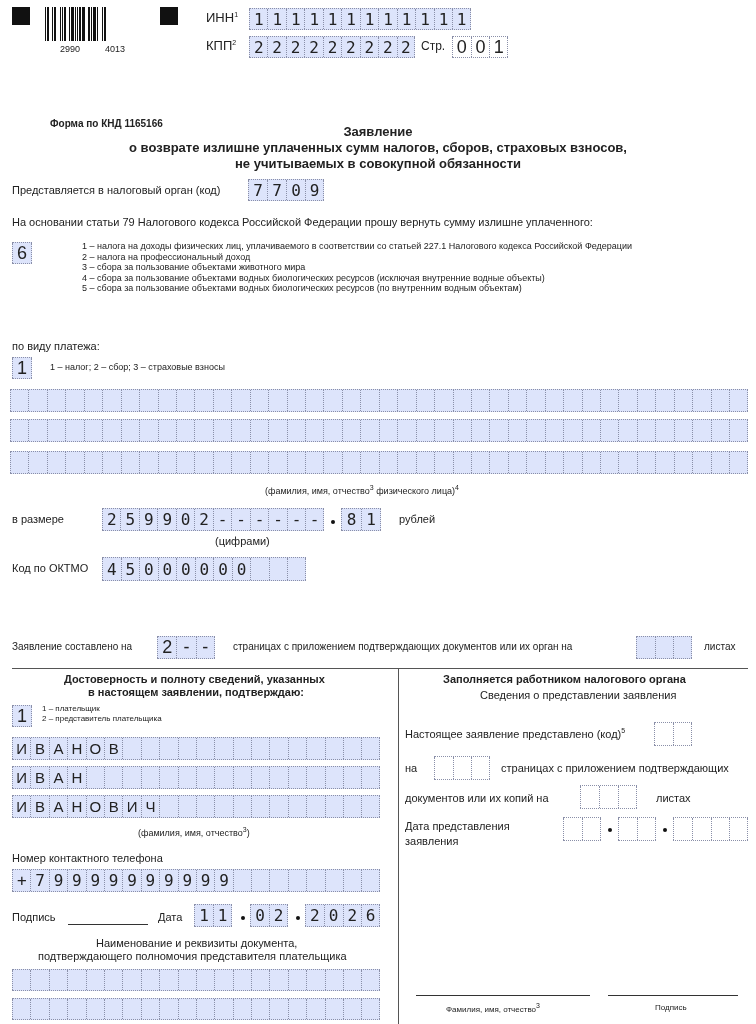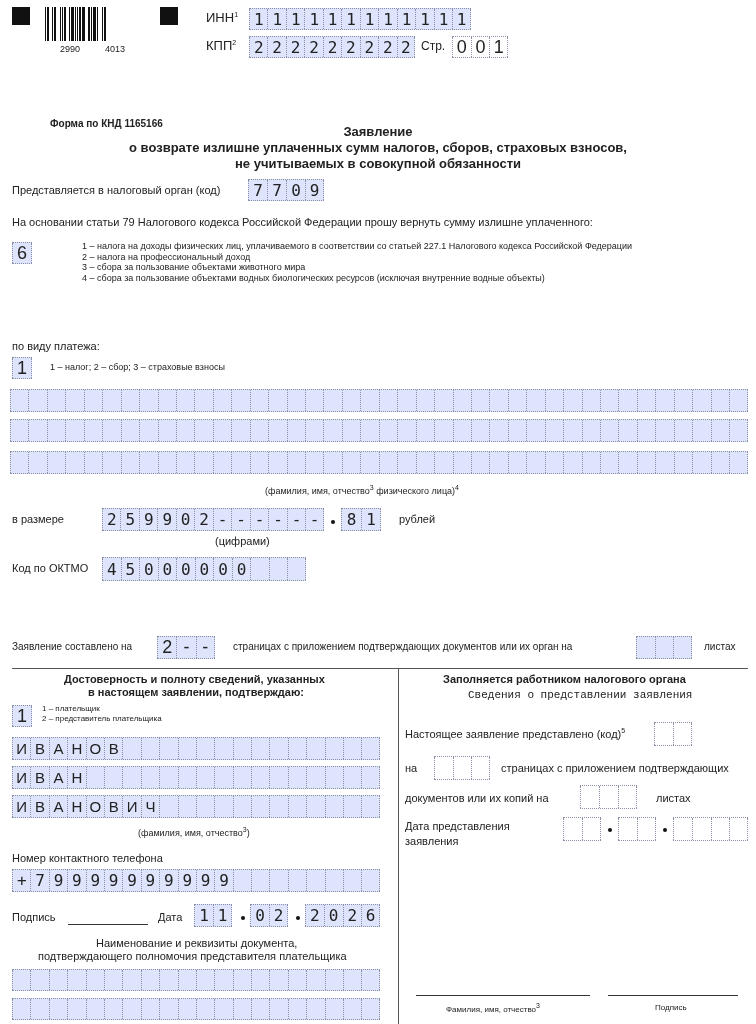--- a/index.html
+++ b/index.html
@@ -123,20 +123,21 @@
 
 <div class="lbl" style="left:12px;top:216px;">На основании статьи 79 Налогового кодекса Российской Федерации прошу вернуть сумму излишне уплаченного:</div>
 <div class="cells big" id="basis-cells" style="left:12px;top:242px;height:22px;width:20px;">
     <div class="cell" style="width: 100%;">6</div>
   </div>
 <div class="abs" id="basis-options" style="left:50px;top:241px;">
     <div class="list-item">1 – налога на доходы физических лиц, уплачиваемого в соответствии со статьей 227.1 Налогового кодекса Российской Федерации</div>
     <div class="list-item">2 – налога на профессиональный доход</div>
     <div class="list-item">3 – сбора за пользование объектами животного мира</div>
     <div class="list-item">4 – сбора за пользование объектами водных биологических ресурсов (исключая внутренние водные объекты)</div>
+    <div class="list-item">5 – сбора за пользование объектами водных биологических ресурсов (по внутренним водным объектам)</div>
   </div>
 
 <div class="lbl" style="left:12px;top:340px;">по виду платежа:</div>
 <div class="cells big" id="ptype-cells" style="left:12px;top:357px;height:22px;width:20px;">
     <div class="cell" style="width: 100%;">1</div>
   </div>
 <div class="lbl-sm" style="left:50px;top:362px;">1 – налог; 2 – сбор; 3 – страховые взносы</div>
 
 <div class="cells" id="person-row-0" style="left:10px;top:389px;height:23px;width:738px;">
     <div class="cell" style="width: 2.5%;"></div>
@@ -486,21 +487,21 @@
     <div class="cell" style="width: 5%;"></div>
     <div class="cell" style="width: 5%;"></div>
     <div class="cell" style="width: 5%;"></div>
     <div class="cell" style="width: 5%;"></div>
     <div class="cell" style="width: 5%;"></div>
     <div class="cell" style="width: 5%;"></div>
     <div class="cell" style="width: 5%;"></div>
   </div>
 
 <div class="lbl" style="left:443px;top:673px;font-weight:bold;">Заполняется работником налогового органа</div>
-<div class="lbl" style="left:468px;top:689px;font-family:Liberation Mono, monospace;">Сведения о представлении заявления</div>
+<div class="lbl" style="left:480px;top:689px;">Сведения о представлении заявления</div>
 
 <div class="lbl" style="left:405px;top:727px;">
   <span>Настоящее заявление представлено (код)</span><sup>5</sup>
 </div>
 <div class="cells blank" id="off-code-cells" style="left:654px;top:722px;height:24px;width:38px;">
     <div class="cell" style="width: 50%;"></div>
     <div class="cell" style="width: 50%;"></div>
   </div>
 
 <div class="lbl" style="left:405px;top:762px;">на</div>

